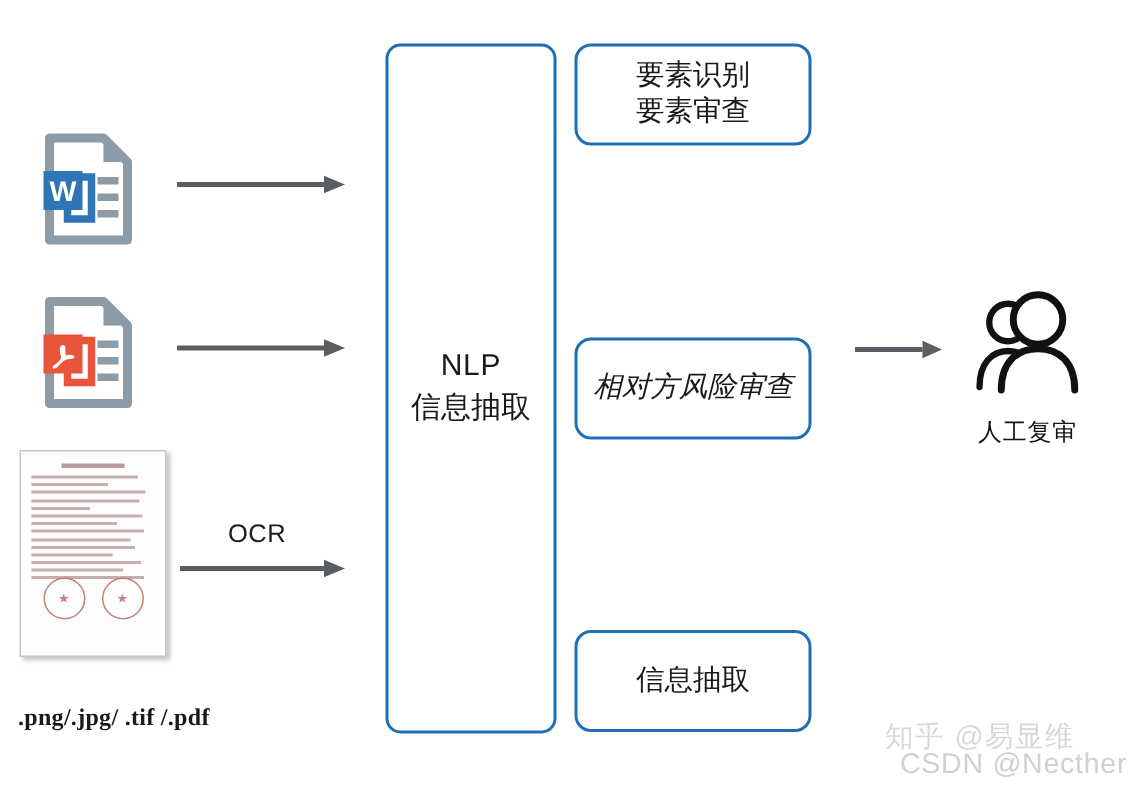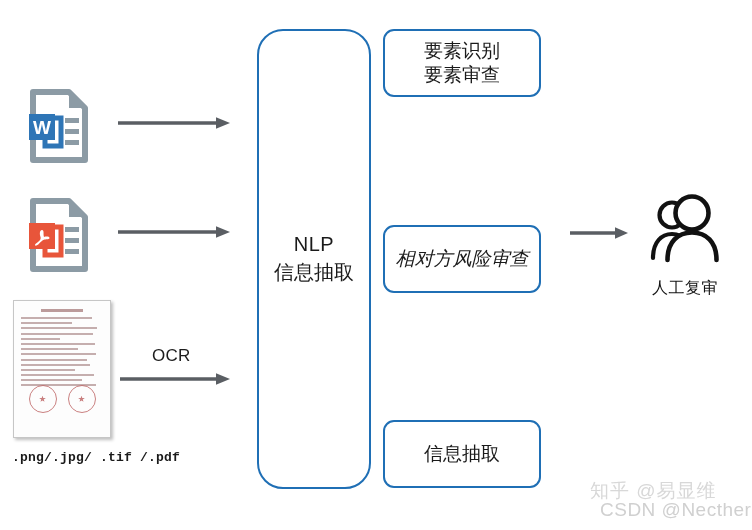--- a/index.html
+++ b/index.html
@@ -83,24 +83,24 @@
     width: 7px;
     height: 7px;
     margin: -3.5px 0 0 -3.5px;
     background: #c06a6a;
     clip-path: polygon(50% 0%, 61% 35%, 98% 35%, 68% 57%, 79% 91%, 50% 70%, 21% 91%, 32% 57%, 2% 35%, 39% 35%);
   }
 
   .file-types {
     position: absolute;
     left: 12px;
-    top: 450px;
-    font-family: Liberation Mono, monospace;
+    top: 470px;
+    font-family: Liberation Serif, serif;
     font-weight: bold;
-    font-size: 13px;
+    font-size: 16px;
     color: #1a1a1a;
     letter-spacing: .2px;
     white-space: nowrap;
   }
 
   
   .arrow {
     position: absolute;
     height: 14px;
   }
@@ -116,21 +116,21 @@
   }
 
   
   .nlp-box {
     position: absolute;
     left: 257px;
     top: 29px;
     width: 110px;
     height: 456px;
     border: 2.4px solid #1f6fb5;
-    border-radius: 26px;
+    border-radius: 10px;
     background: #ffffff;
     display: flex;
     align-items: center;
     justify-content: center;
   }
   .nlp-text {
     text-align: center;
     font-size: 20px;
     line-height: 1.38;
     color: #1a1a1a;

